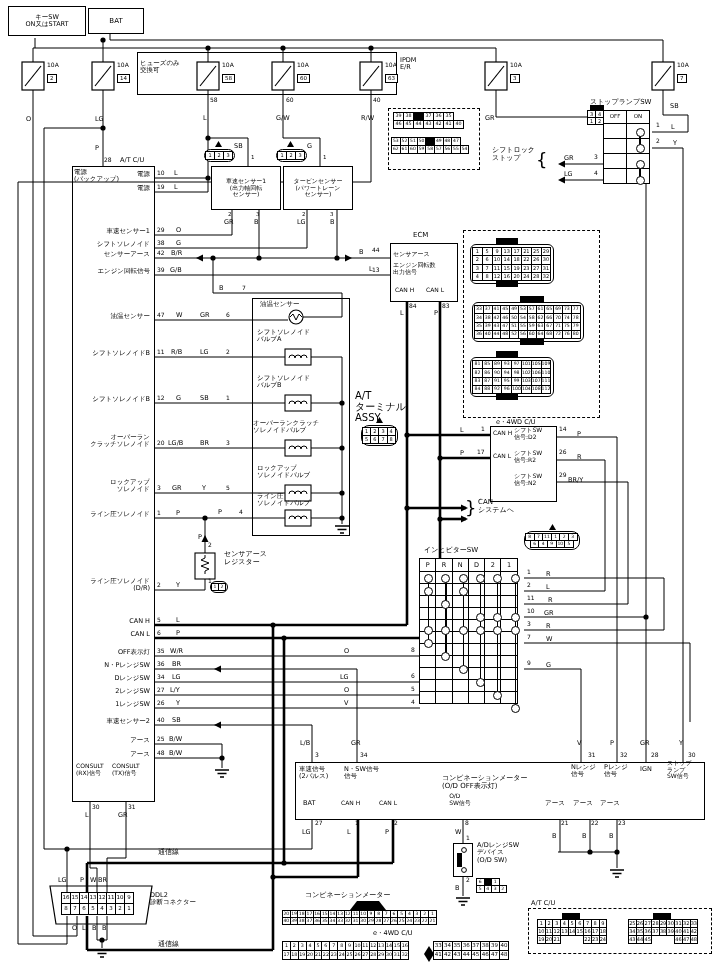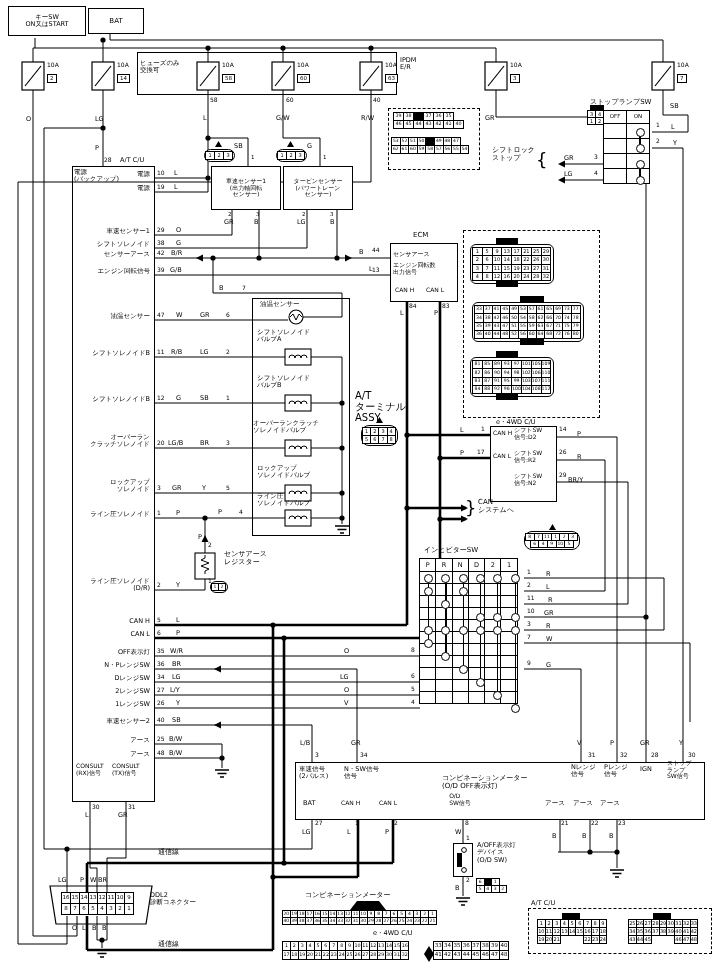--- a/index.html
+++ b/index.html
@@ -534,21 +534,21 @@
       <div class="lab" style="top: 820px; font-size: 6px; left: 561px;">21</div>
       <div class="lab" style="top: 820px; font-size: 6px; left: 591px;">22</div>
       <div class="lab" style="top: 820px; font-size: 6px; left: 618px;">23</div>
       <div class="lab" style="top: 829px; font-size: 6.5px; left: 302px;">LG</div>
       <div class="lab" style="top: 829px; font-size: 6.5px; left: 347px;">L</div>
       <div class="lab" style="top: 829px; font-size: 6.5px; left: 385px;">P</div>
       <div class="lab" style="top: 829px; font-size: 6.5px; left: 455px;">W</div>
       <div class="lab" style="top: 833px; font-size: 6.5px; left: 552px;">B</div>
       <div class="lab" style="top: 833px; font-size: 6.5px; left: 582px;">B</div>
       <div class="lab" style="top: 833px; font-size: 6.5px; left: 609px;">B</div>
-      <div class="lab" style="top: 842px; font-size: 6.5px; left: 477px;">A/OFF表示灯
+      <div class="lab" style="top: 842px; font-size: 6.5px; left: 477px;">A/DレンジSW
 デバイス
 (O/D SW)</div>
       <div class="lab" style="top: 835px; font-size: 6px; left: 466px;">1</div>
       <div class="lab" style="top: 877px; font-size: 6px; left: 466px;">2</div>
       <div class="lab" style="top: 885px; font-size: 6.5px; left: 455px;">B</div>
       <div class="lab" style="top: 849px; font-size: 7px; left: 158px;">通信線</div>
       <div class="lab" style="top: 941px; font-size: 7px; left: 158px;">通信線</div>
       <div class="lab" style="top: 892px; font-size: 6.5px; left: 150px;">DDL2
 診断コネクター</div>
       <div class="lab" style="top: 877px; font-size: 6.5px; left: 58px;">LG</div>

